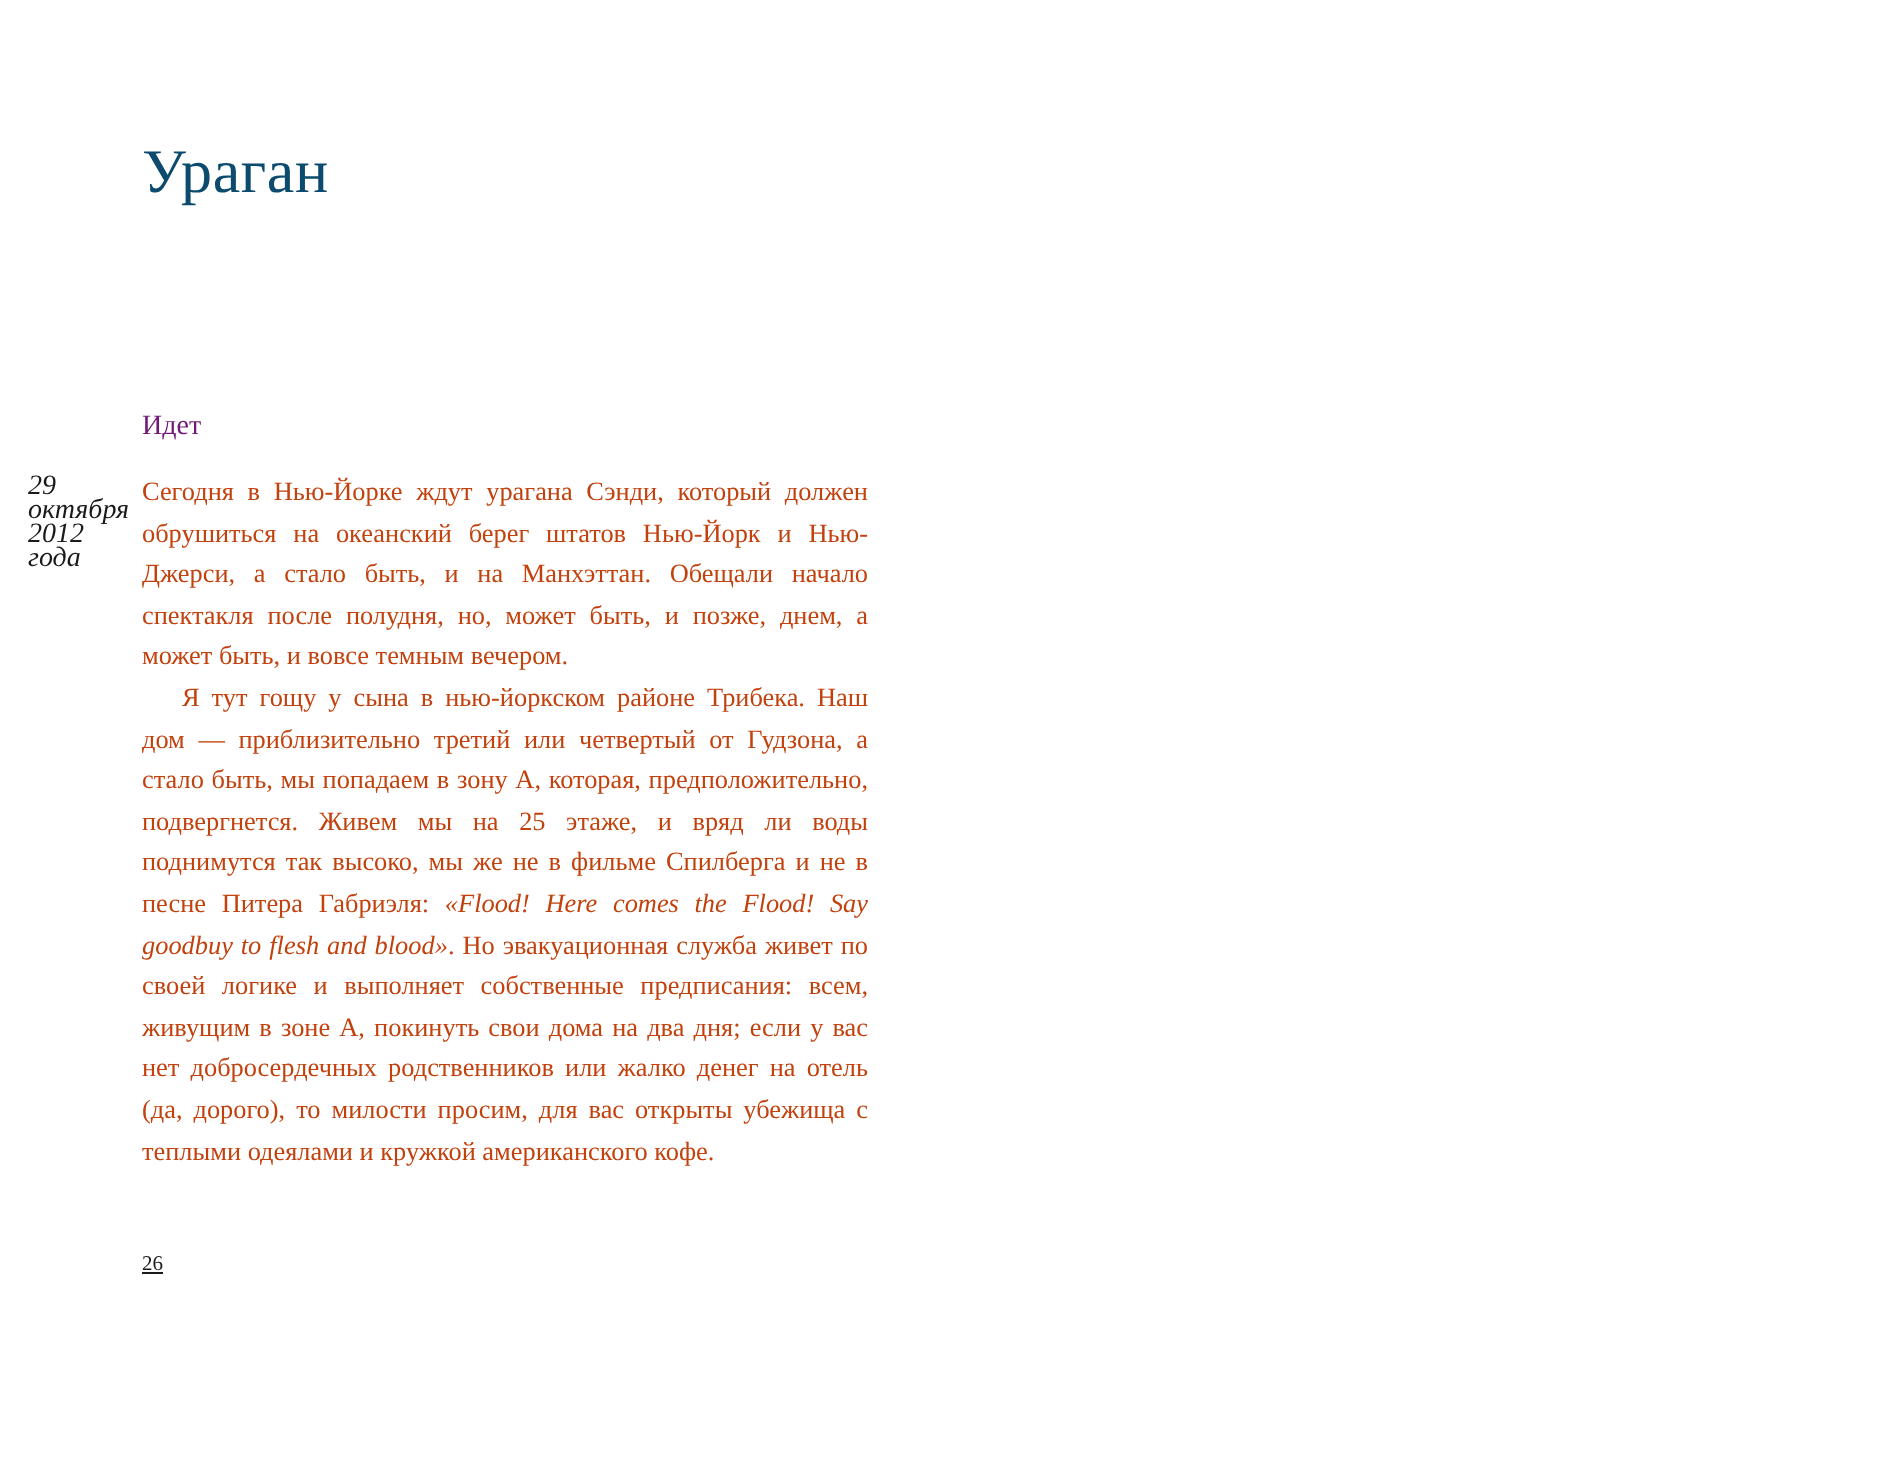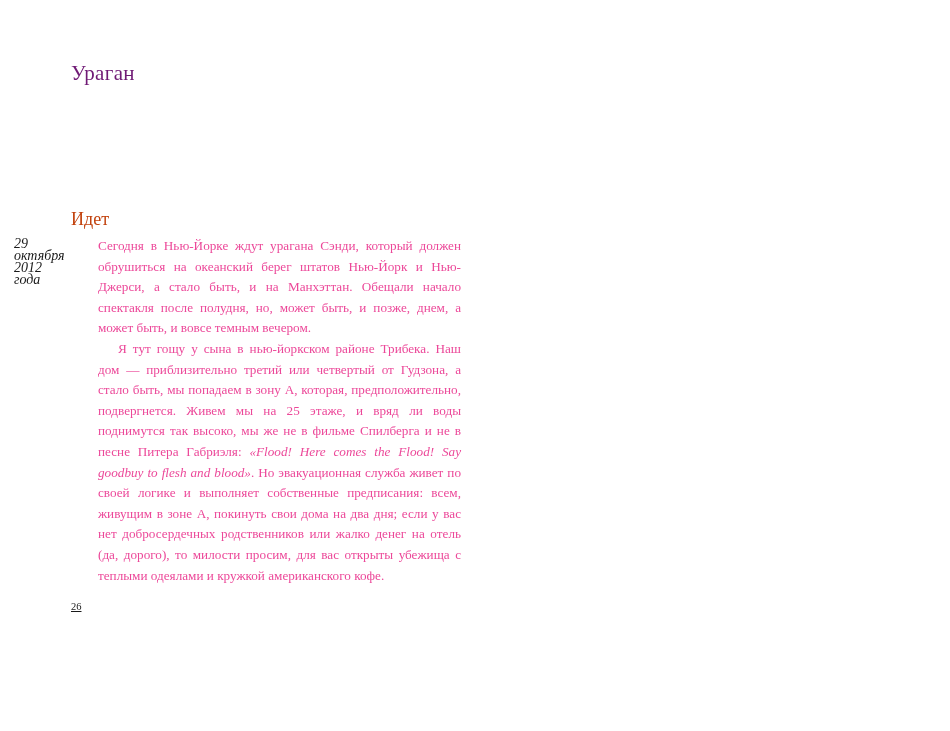--- a/index.html
+++ b/index.html
@@ -34,55 +34,54 @@
     left: 475px;
     top: 0;
     width: 475px;
     height: 731px;
   }
 
   .chapter-title {
     position: absolute;
     left: 71px;
     top: 47px;
-    font-size: 21px;
+    font-size: 31px;
     letter-spacing: 0.3px;
     font-weight: normal;
-    color: #701a75;
+    color: #0c4a6e;
   }
 
   .section-title {
     position: absolute;
     left: 71px;
     top: 194px;
-    font-size: 18px;
+    font-size: 14px;
     font-weight: normal;
-    color: #c2410c;
+    color: #701a75;
   }
 
   .margin-note {
     position: absolute;
     left: 14px;
     top: 238px;
     width: 56px;
     font-style: italic;
     font-size: 14px;
     line-height: 12px;
     color: #1a1a1a;
     text-align: left;
   }
 
   .body-col {
     position: absolute;
     font-size: 13.2px;
     line-height: 20.6px;
     text-align: justify;
-    color: #ec4899;
+    color: #c2410c;
     hyphens: auto;
-    margin-left: 27px;
   }
   .body-col.left {
     left: 71px;
     top: 236px;
     width: 363px;
   }
 
   .body-col p {
     margin: 0;
   }
@@ -94,21 +93,21 @@
     font-style: italic;
   }
 
   .folio {
     position: absolute;
     font-size: 10.5px;
     color: #1a1a1a;
   }
   .folio.left {
     left: 71px;
-    top: 601px;
+    top: 627px;
     text-decoration: underline;
   }
 </style>
 </head>
 <body>
 
 <div class="spread">
 
   <div class="page-left">
     <h1 class="chapter-title">Ураган</h1>

